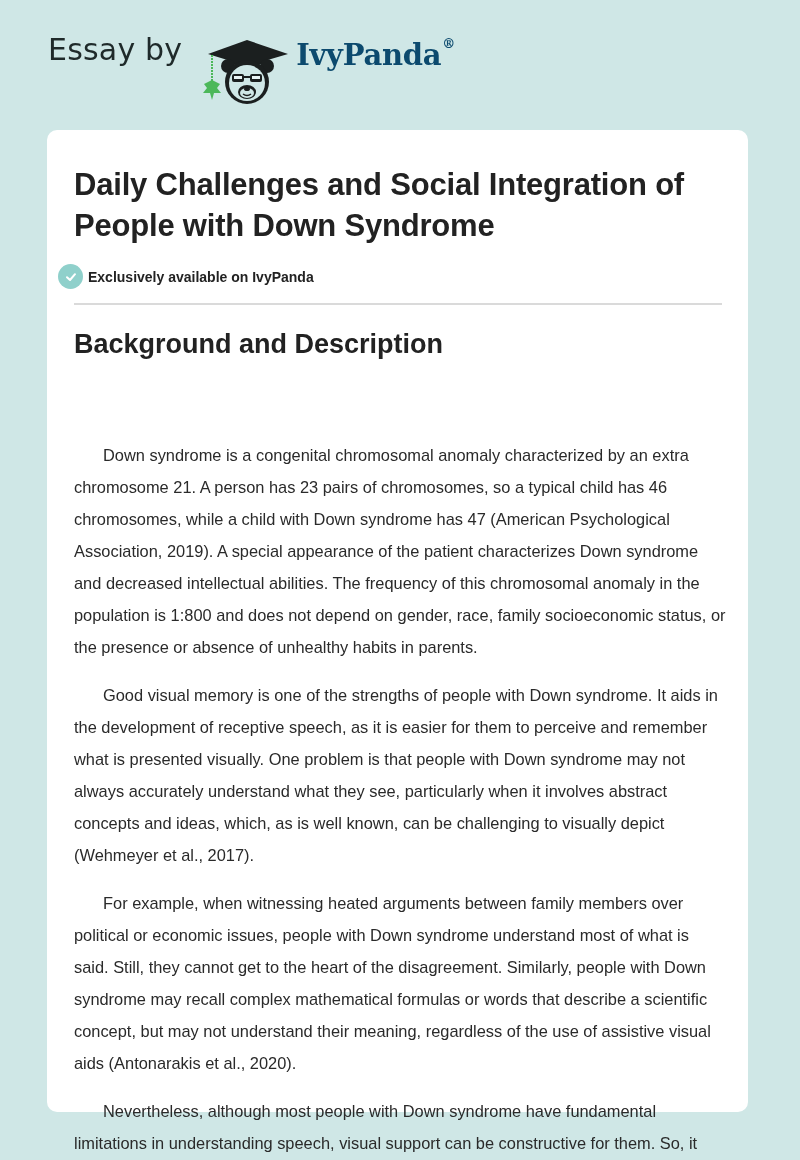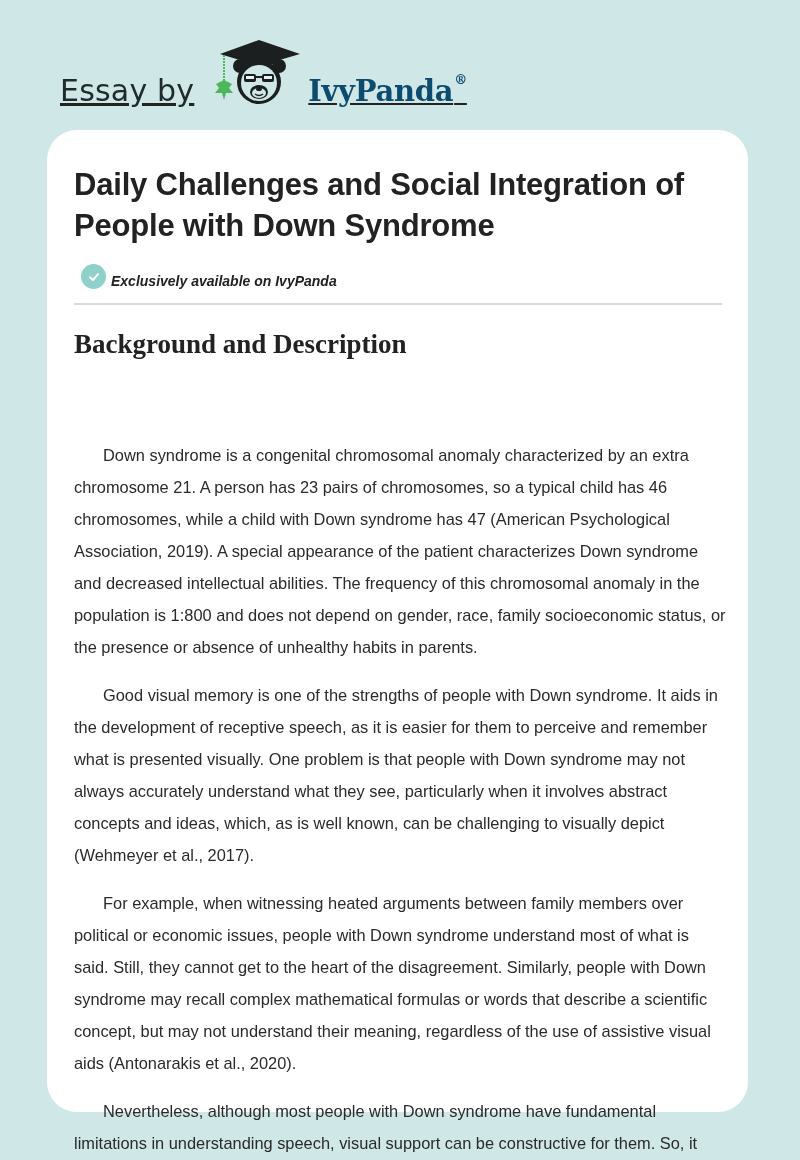--- a/index.html
+++ b/index.html
@@ -10,26 +10,25 @@
       width: 800px;
       height: 1160px;
       background: #cfe7e6;
       font-family: "Liberation Sans", sans-serif;
       color: #222222;
       position: relative;
       overflow: hidden;
     }
     .header {
       position: absolute;
-      left: 60px;
+      left: 48px;
       top: 36px;
       height: 72px;
       display: flex;
-      align-items: flex-end;
-      text-decoration: underline;
+      align-items: flex-start;
     }
     .essay-by {
       font-family: "DejaVu Sans", sans-serif;
       font-size: 30px;
       color: #1f2a2a;
       letter-spacing: 0.2px;
       margin-right: 18px;
       margin-top: -4px;
     }
     .logo-mark {
@@ -52,41 +51,40 @@
       top: -2px;
       margin-left: 1px;
     }
     .card {
       position: absolute;
       left: 47px;
       top: 130px;
       width: 701px;
       height: 982px;
       background: #ffffff;
-      border-radius: 30px;
+      border-radius: 10px;
     }
     .title {
       position: absolute;
       left: 27px;
       top: 34px;
       width: 650px;
       margin: 0;
       font-size: 31px;
       line-height: 41px;
       font-weight: bold;
       color: #222222;
       letter-spacing: -0.2px;
     }
     .exclusive {
       position: absolute;
-      left: 34px;
+      left: 11px;
       top: 134px;
       display: flex;
-      align-items: flex-end;
-      font-style: italic;
+      align-items: center;
     }
     .check-circle {
       width: 25px;
       height: 25px;
       border-radius: 50%;
       background: #8fd0cb;
       display: flex;
       align-items: center;
       justify-content: center;
       margin-right: 5px;
@@ -106,21 +104,20 @@
     }
     .section-heading {
       position: absolute;
       left: 27px;
       top: 196px;
       margin: 0;
       font-size: 27px;
       font-weight: bold;
       color: #222222;
       line-height: 36px;
-      font-family: Liberation Serif, serif;
     }
     .body-text {
       position: absolute;
       left: 27px;
       top: 309px;
       width: 652px;
     }
     .body-text p {
       margin: 0 0 16px 0;
       font-size: 16.4px;

